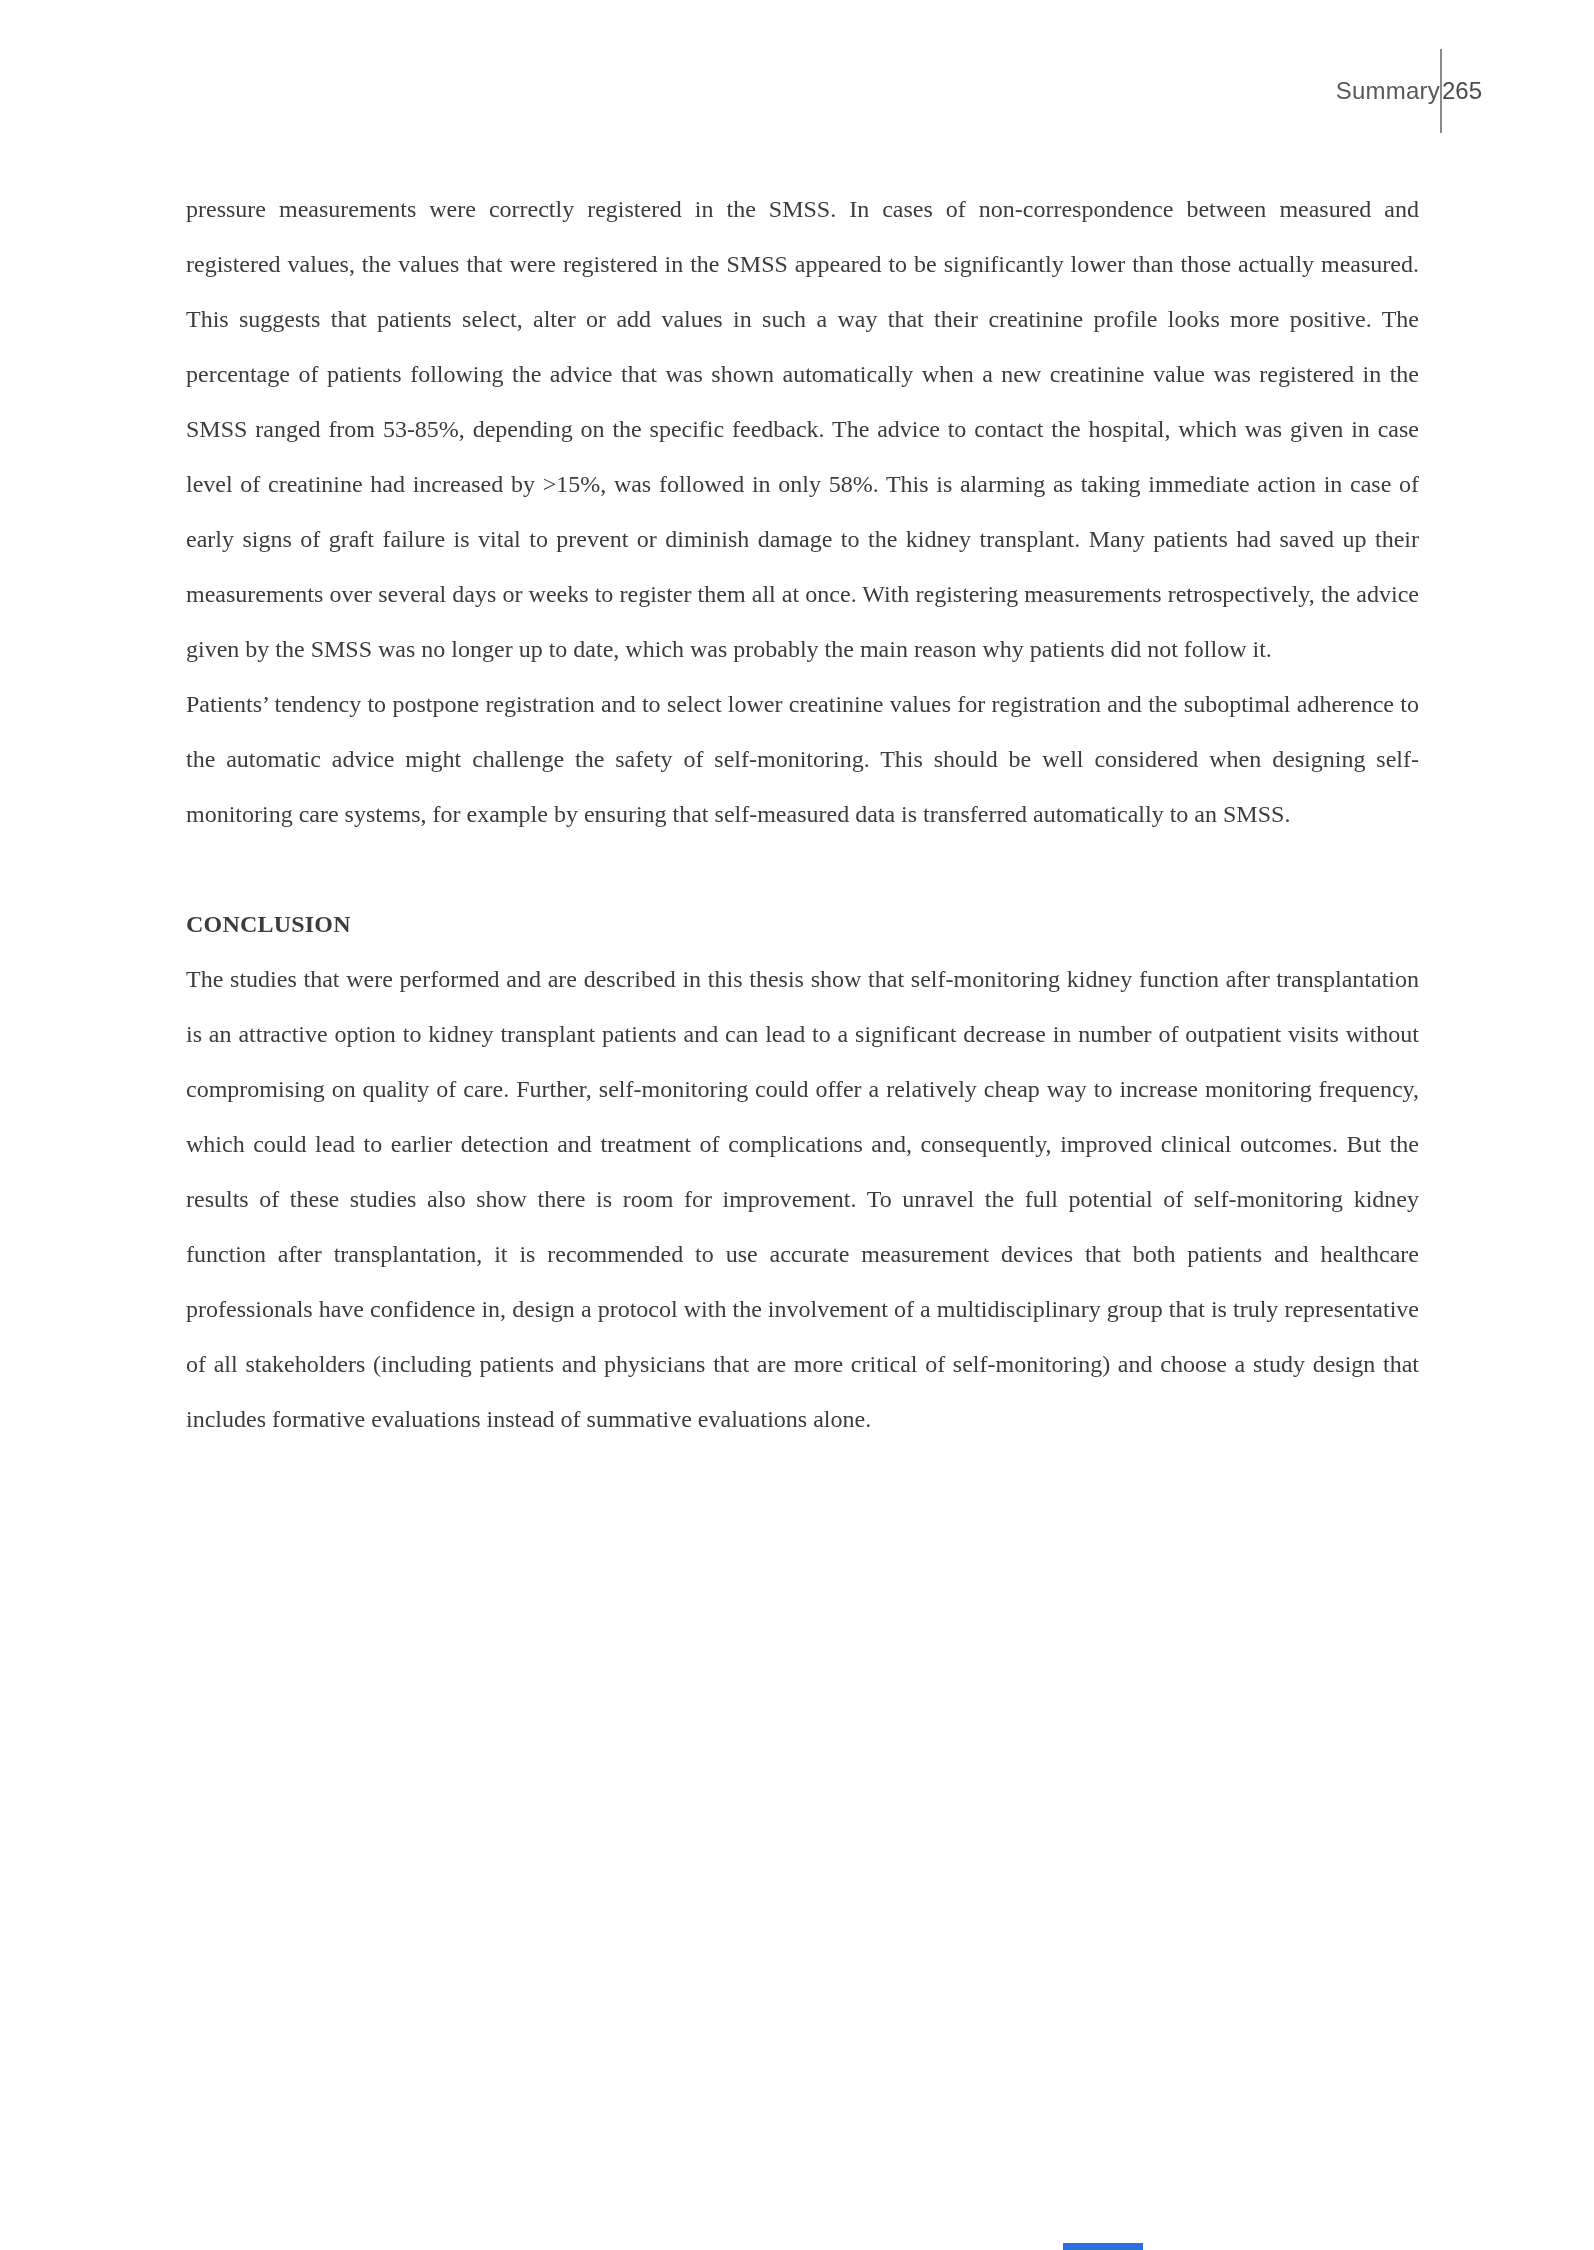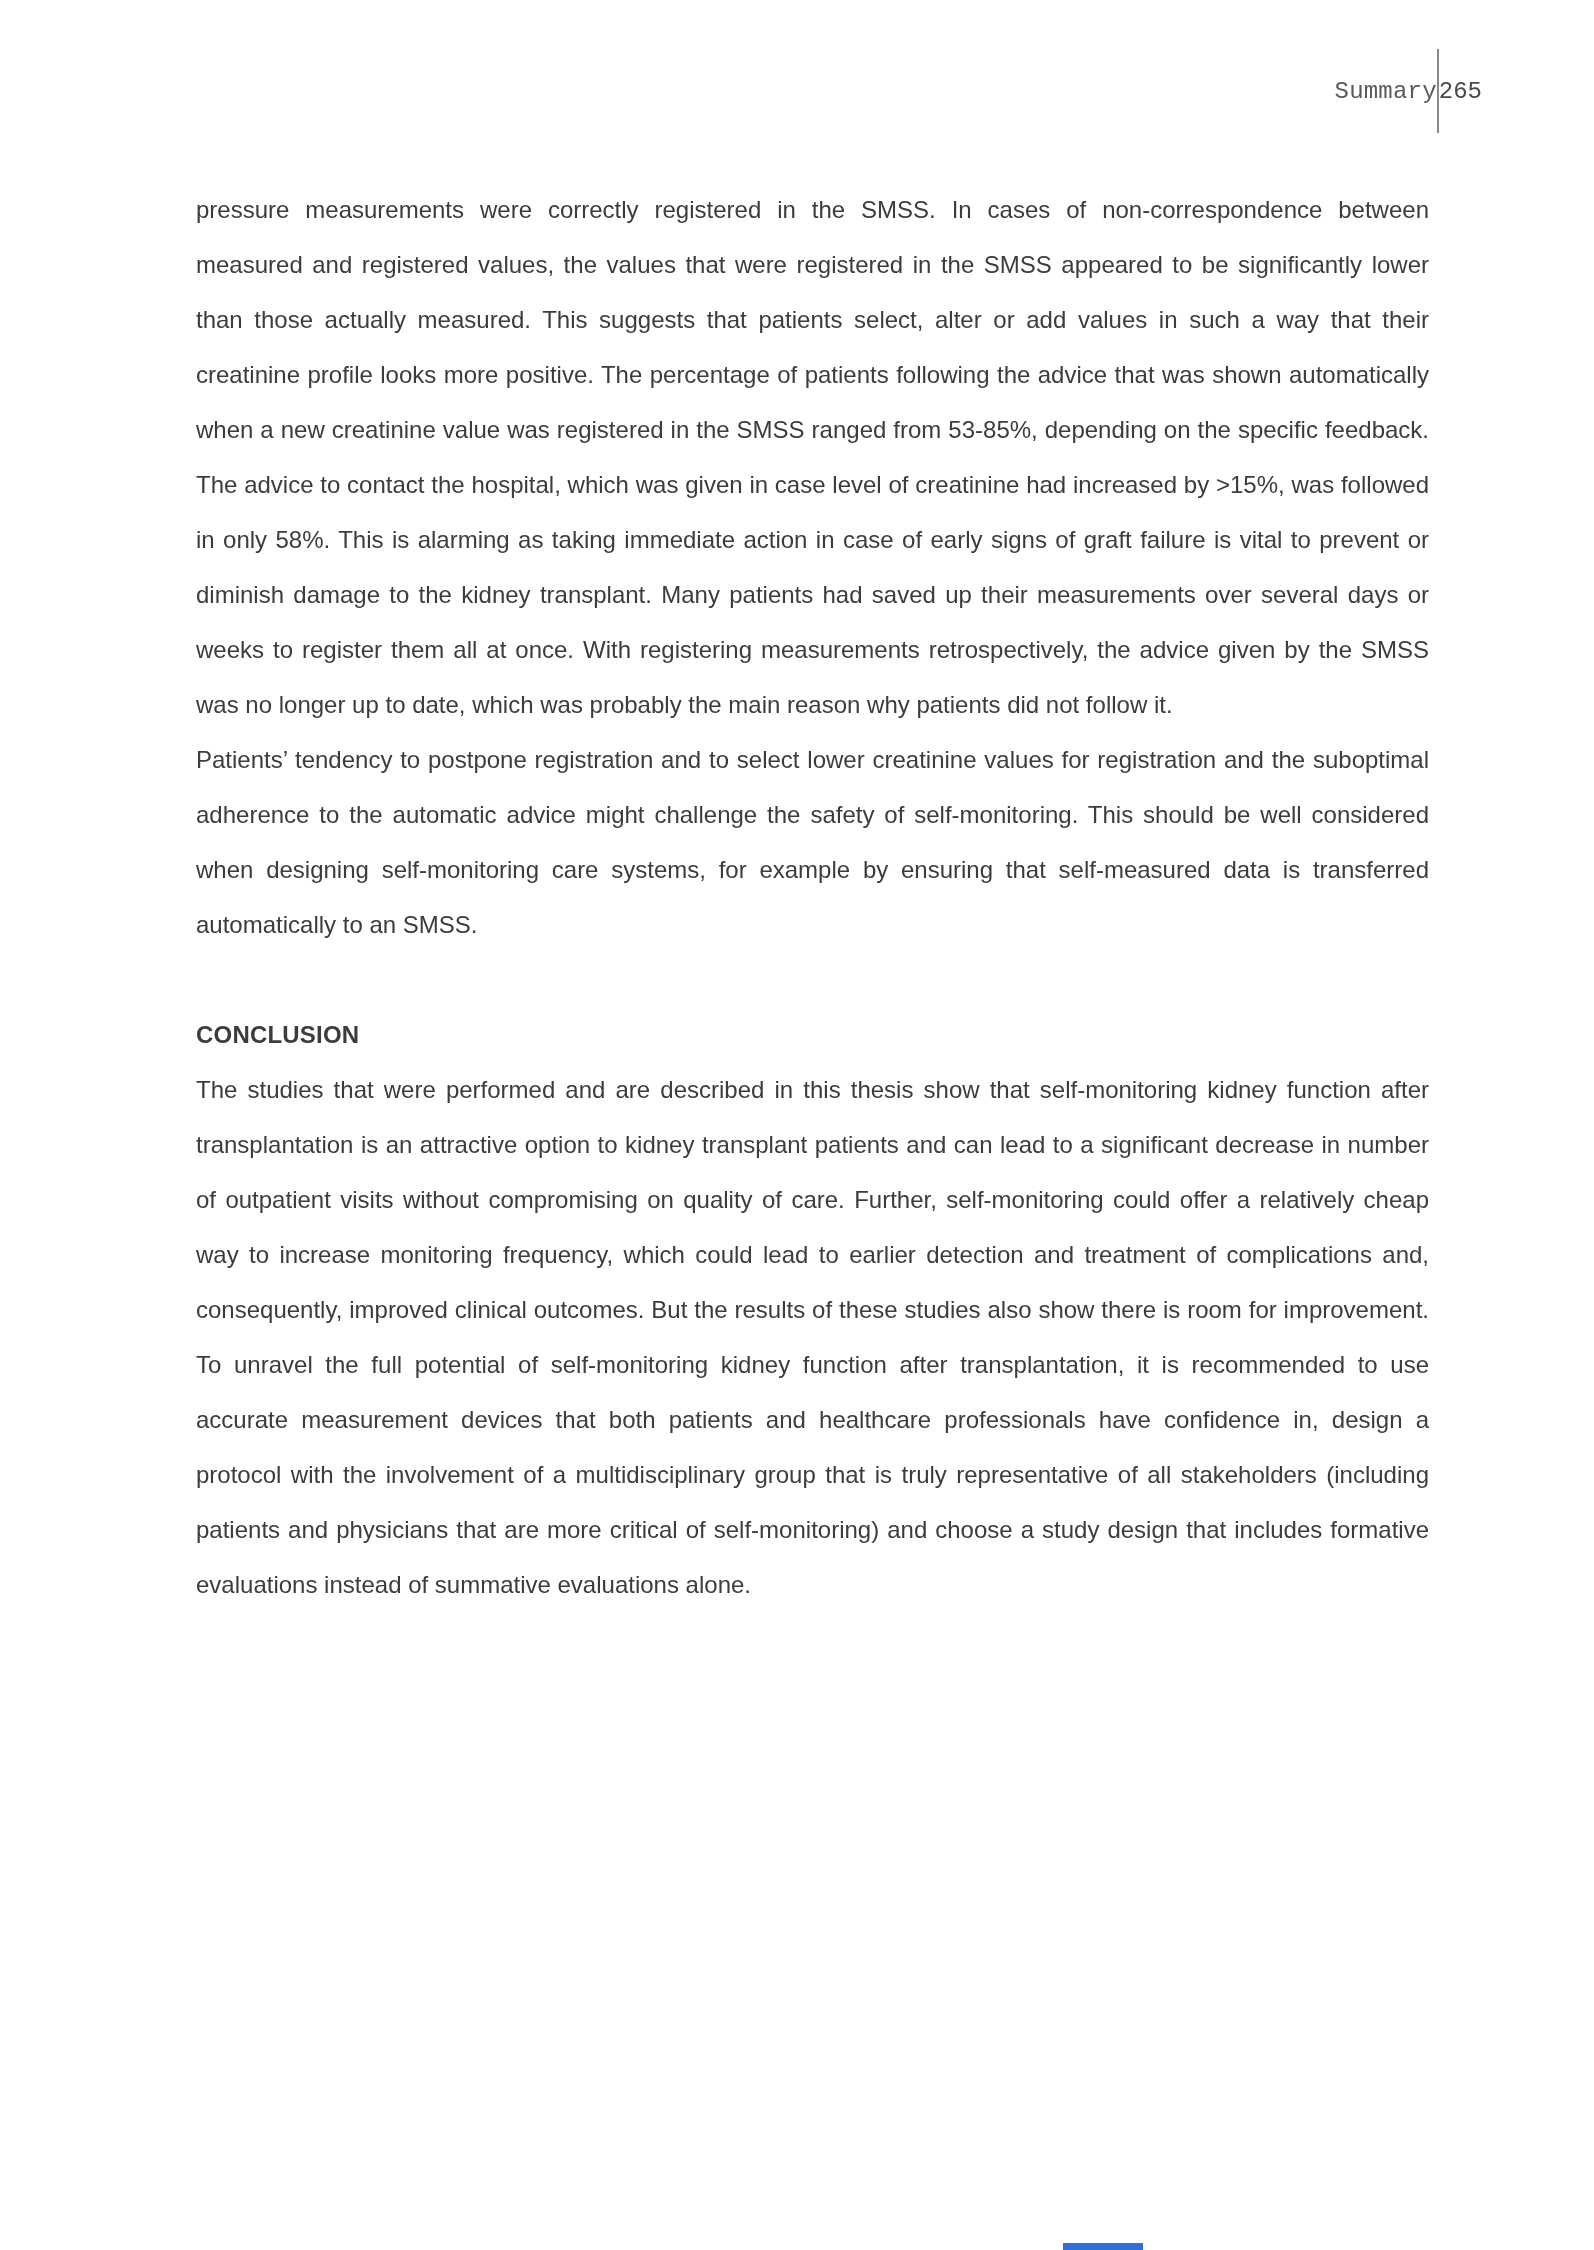--- a/index.html
+++ b/index.html
@@ -12,44 +12,44 @@
     position: relative;
     overflow: hidden;
   }
   .page-header {
     position: absolute;
     top: 48px;
     right: 112px;
     display: flex;
     align-items: center;
     height: 86px;
-    font-family: Liberation Mono, monospace;
   }
   .running-section {
     font-size: 24px;
     color: #595959;
     letter-spacing: 0.2px;
   }
   .header-divider {
     width: 2px;
     height: 84px;
     background: #8a8a8a;
   }
   .page-number {
     font-size: 24px;
     color: #4a4a4a;
   }
   .content {
     position: absolute;
     top: 182px;
-    left: 196px;
+    left: 186px;
     width: 1233px;
     color: #3c3c3c;
     font-size: 24px;
     line-height: 55px;
+    font-family: Liberation Serif, serif;
   }
   .content p {
     margin: 0;
     text-align: justify;
     text-justify: inter-word;
   }
   .conclusion-heading {
     margin: 55px 0 0 0;
     font-size: 24px;
     line-height: 55px;

